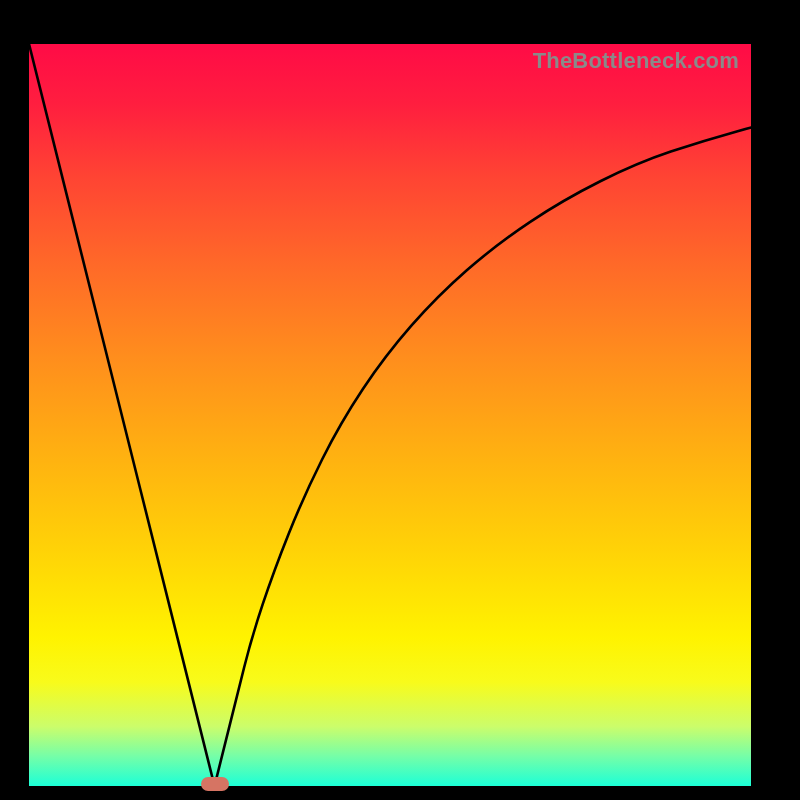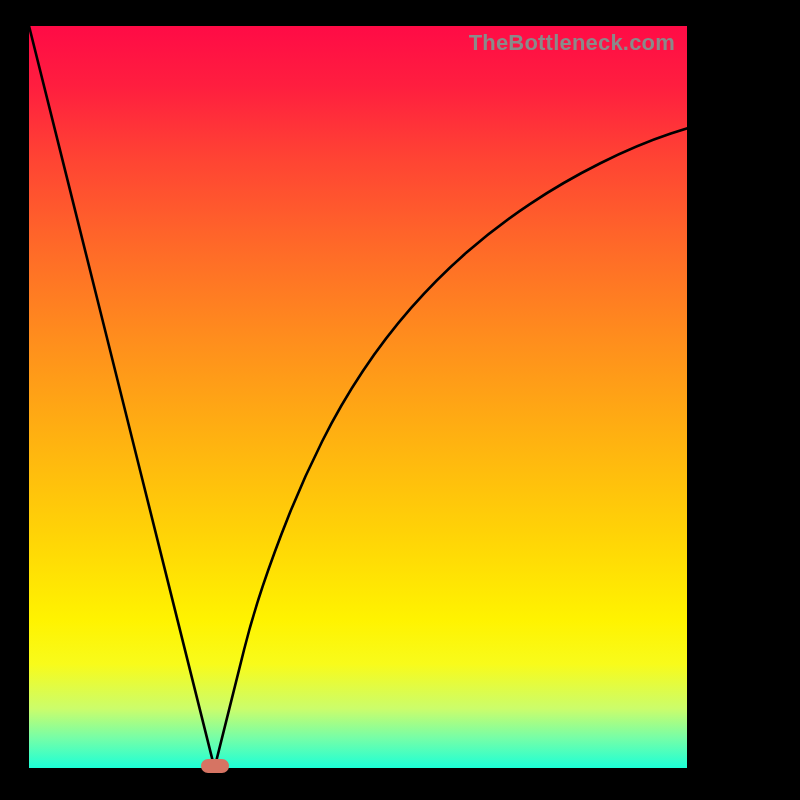--- a/index.html
+++ b/index.html
@@ -6,22 +6,22 @@
     margin: 0;
     padding: 0;
     width: 800px;
     height: 800px;
     background: #000;
     overflow: hidden;
   }
   .frame {
     position: absolute;
     left: 29px;
-    top: 26px;
-    width: 658px;
+    top: 44px;
+    width: 722px;
     height: 742px;
     background: linear-gradient(to bottom,
       #ff0b46 0%,
       #ff1e3f 8%,
       #ff4433 18%,
       #ff6a28 30%,
       #ff8d1d 42%,
       #ffb011 55%,
       #ffd207 68%,
       #fff300 80%,

